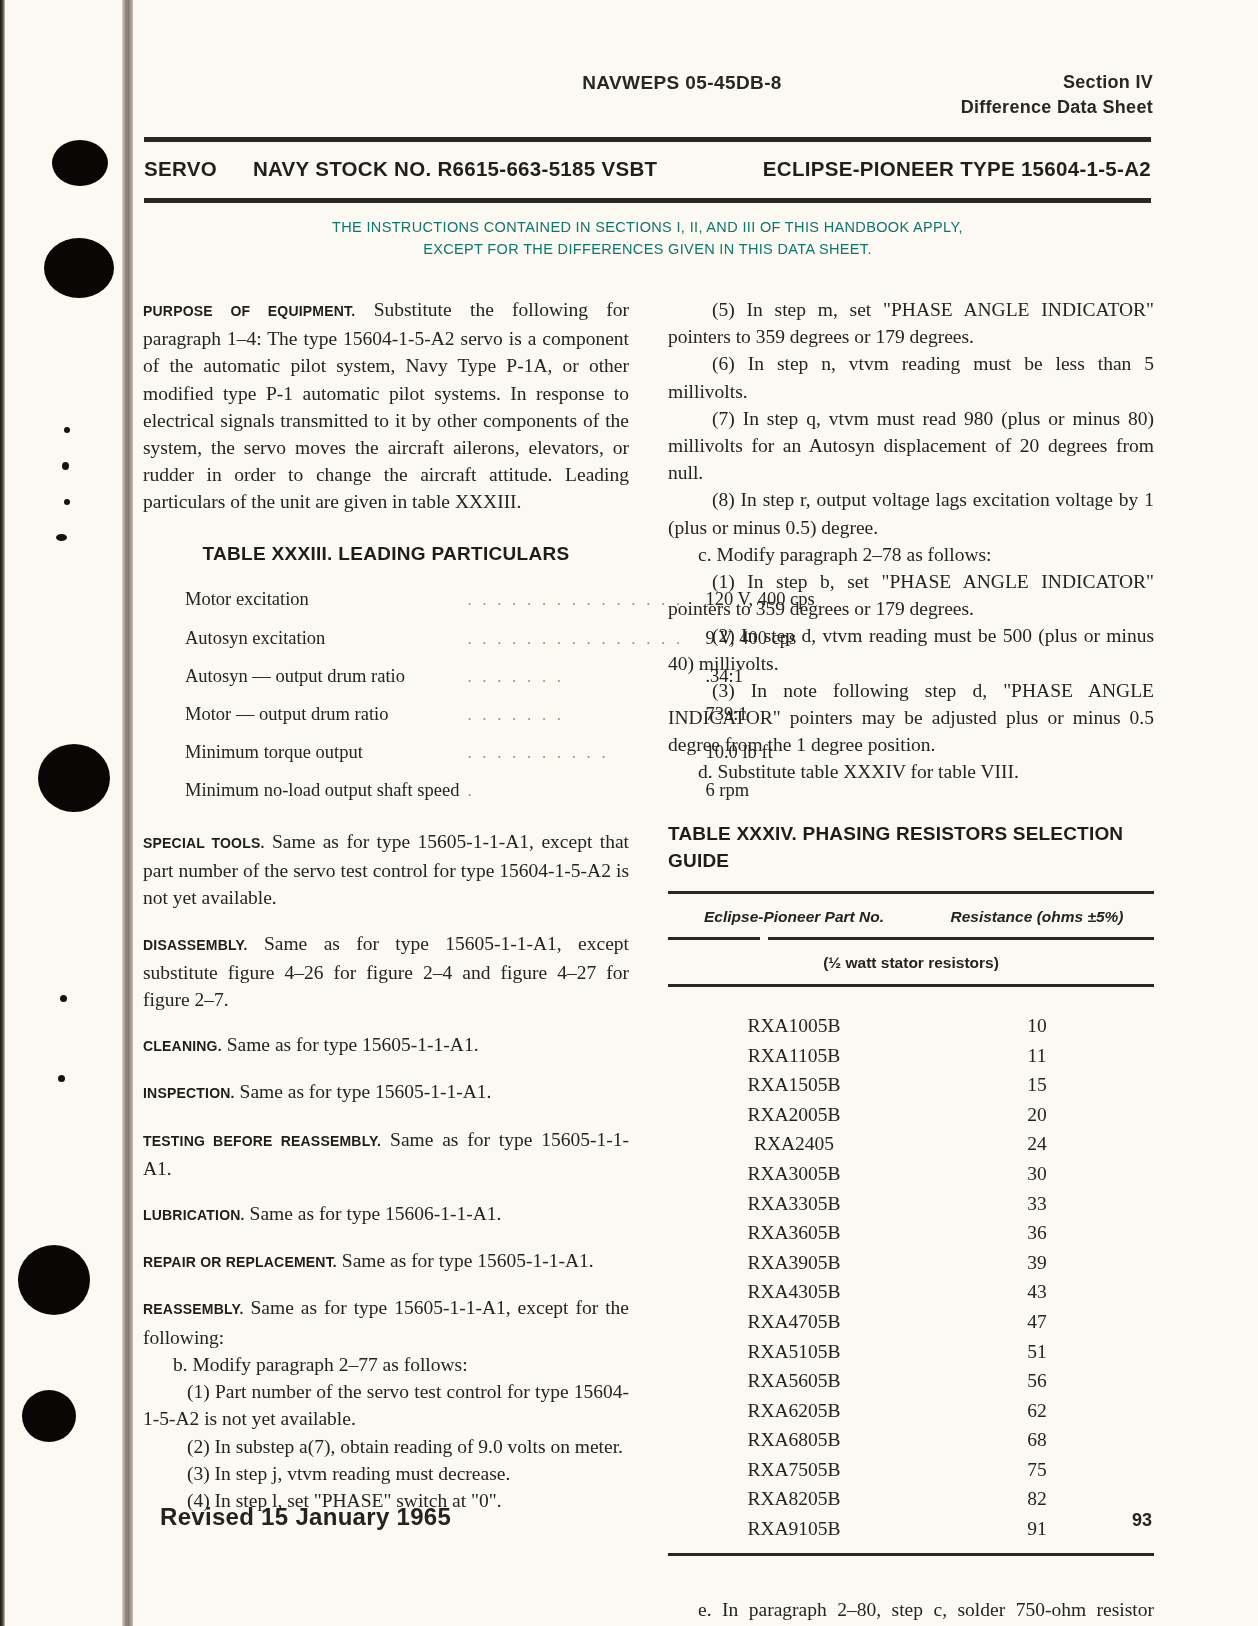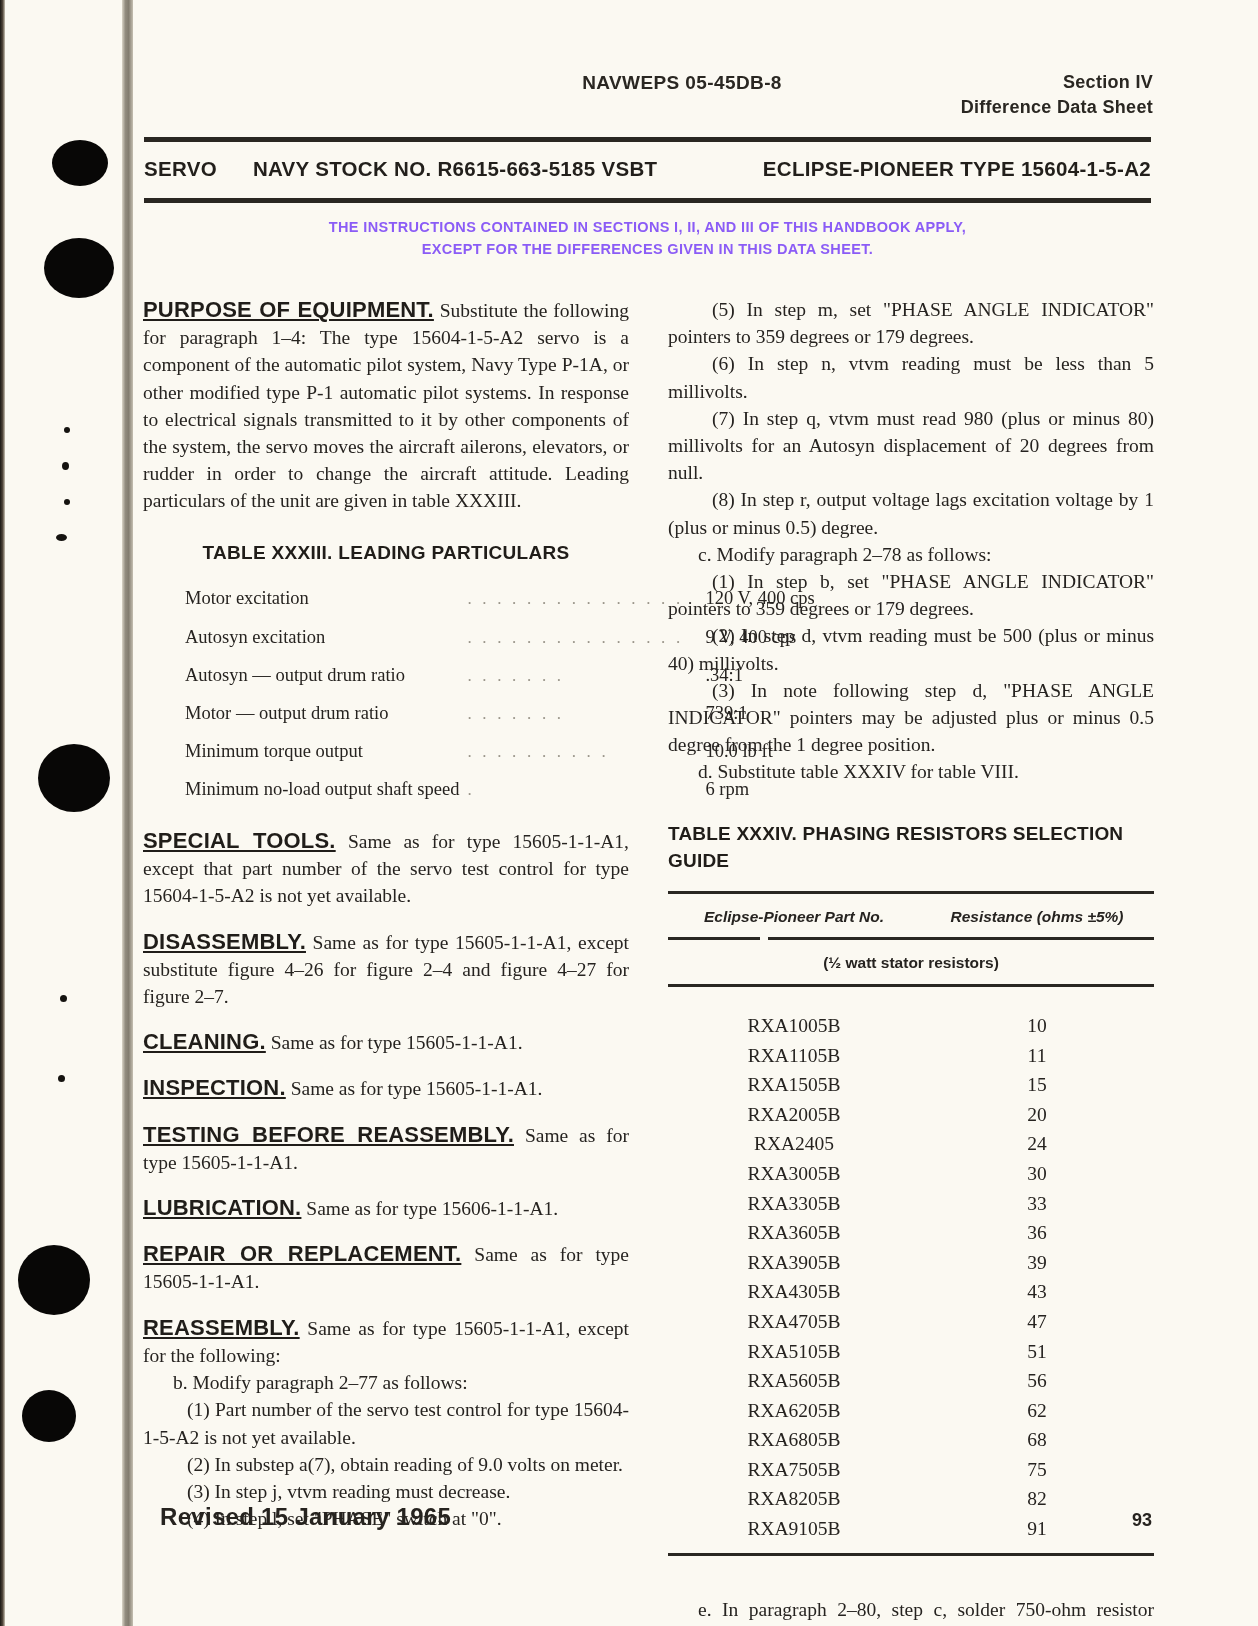--- a/index.html
+++ b/index.html
@@ -90,25 +90,25 @@
     color: #221f1b;
   }
   .titlebar .mid { margin-left: 36px; margin-right: auto; }
 
   .applynote {
     position: absolute;
     left: 144px; top: 216px;
     width: 1007px;
     text-align: center;
     font-family: "Liberation Sans", sans-serif;
-    font-weight: bold;
+    font-weight: normal;
     font-size: 14.5px;
     line-height: 22px;
     letter-spacing: .35px;
-    color: #8b5cf6;
+    color: #0f766e;
   }
 
   
   .col {
     position: absolute;
     top: 296px;
     width: 486px;
     font-size: 19.5px;
     line-height: 27.2px;
     color: #262320;
@@ -118,24 +118,23 @@
   .col.right { left: 668px; }
 
   .col p {
     margin: 0 0 0 0;
     text-align: justify;
   }
   .p-gap { height: 18px; }
   .run-head-bold {
     font-family: "Liberation Sans", sans-serif;
     font-weight: bold;
-    font-size: 22px;
+    font-size: 14px;
     letter-spacing: .2px;
     color: #201d19;
-    text-decoration: underline;
   }
   .indent { text-indent: 30px; }
   .indent2 { text-indent: 44px; }
 
   
   .t33 {
     margin: 24px 0 0 0;
   }
   .t33-title {
     font-family: "Liberation Sans", sans-serif;

